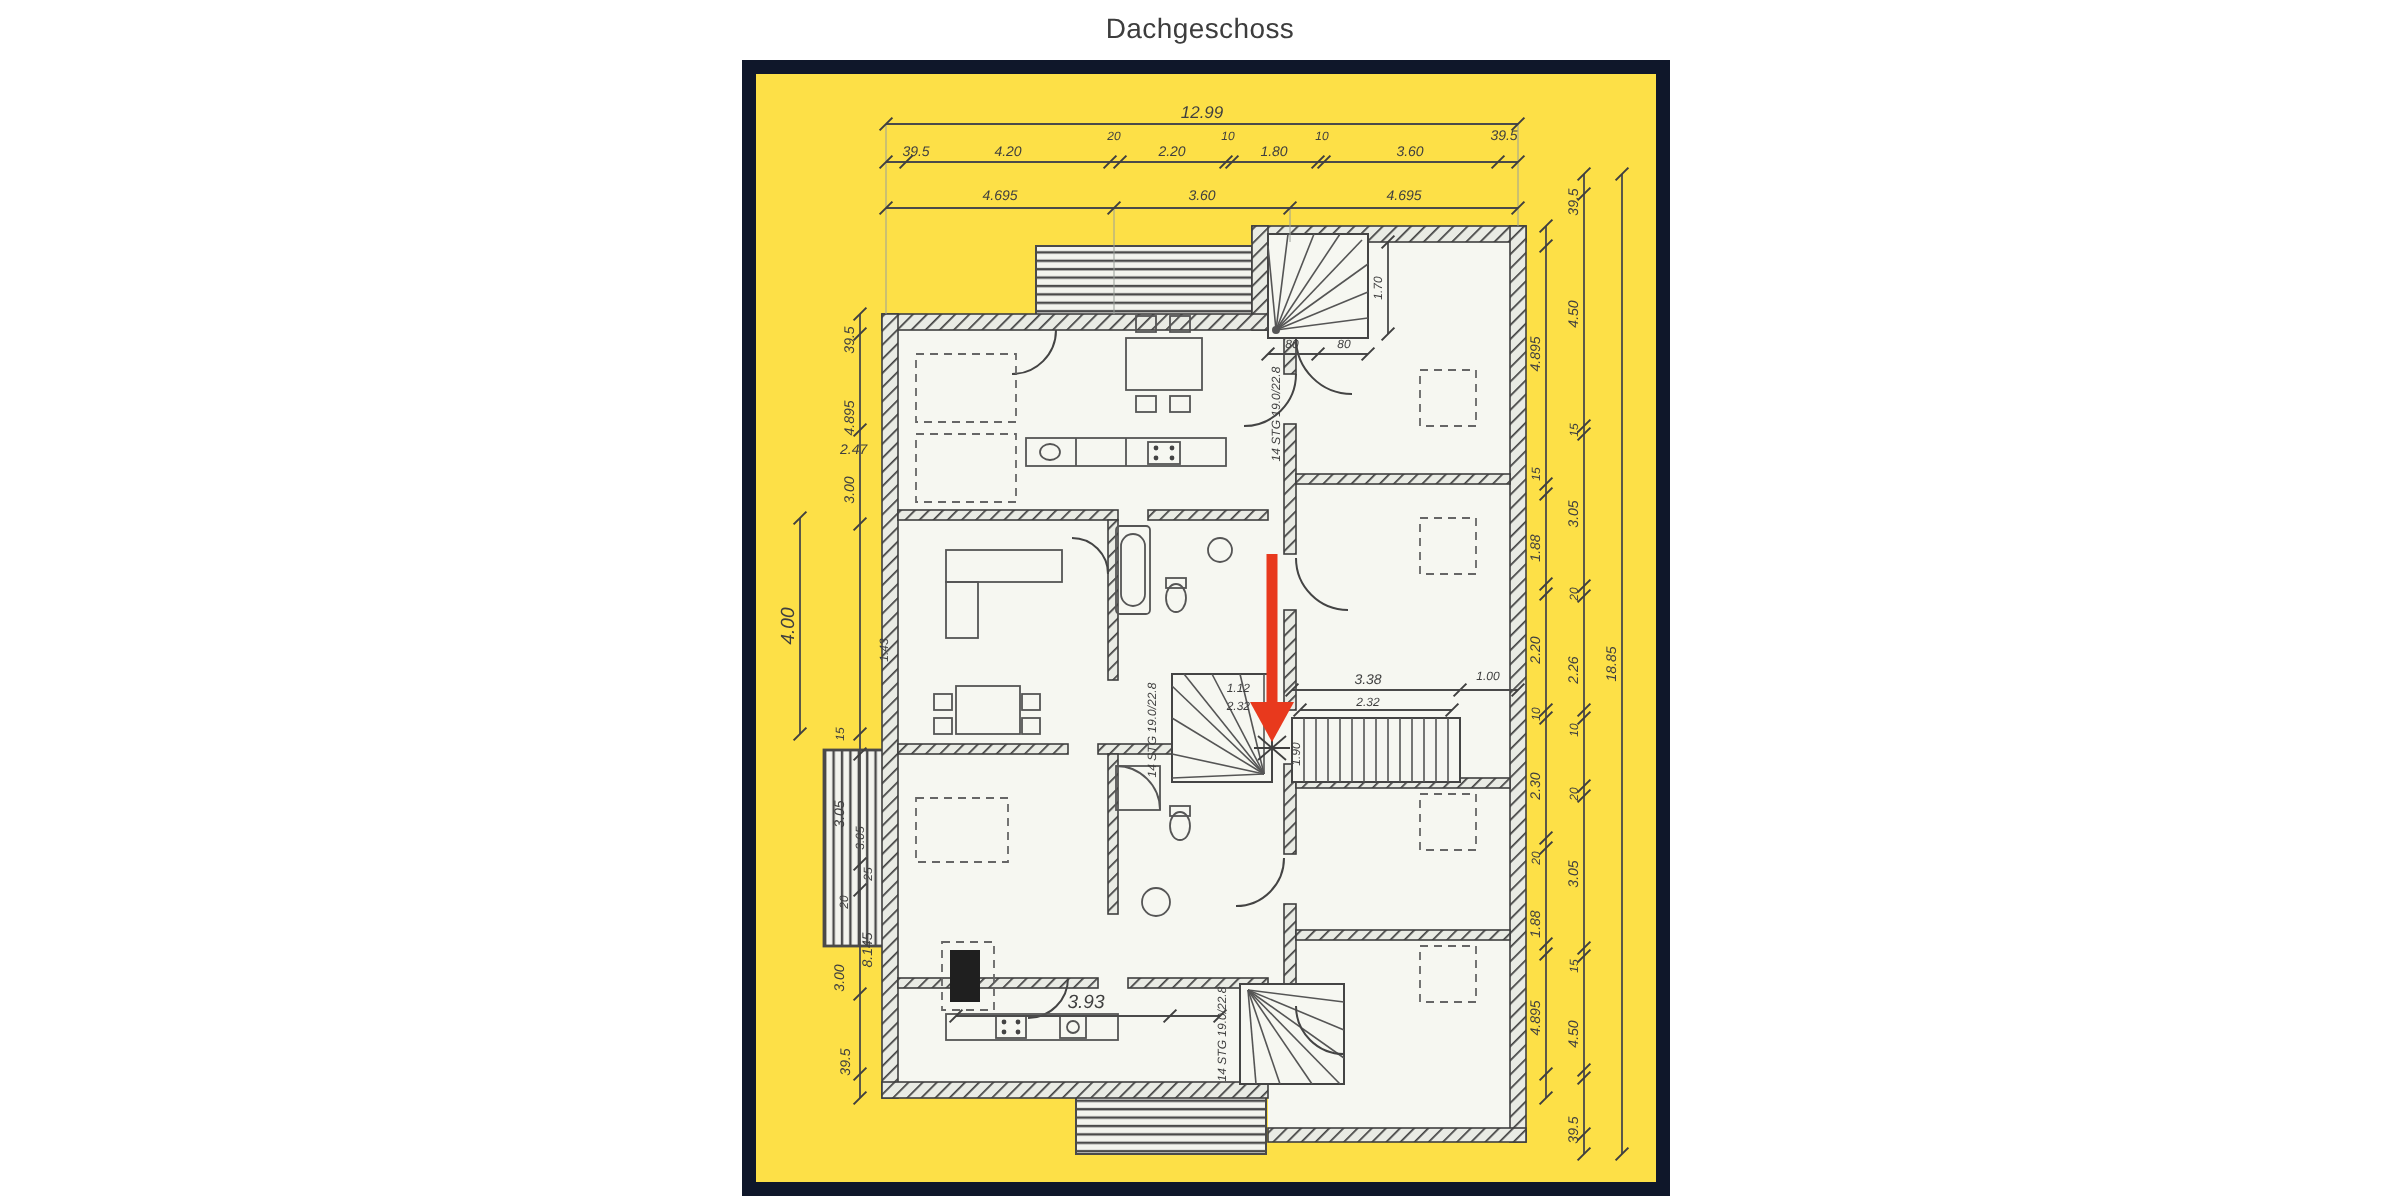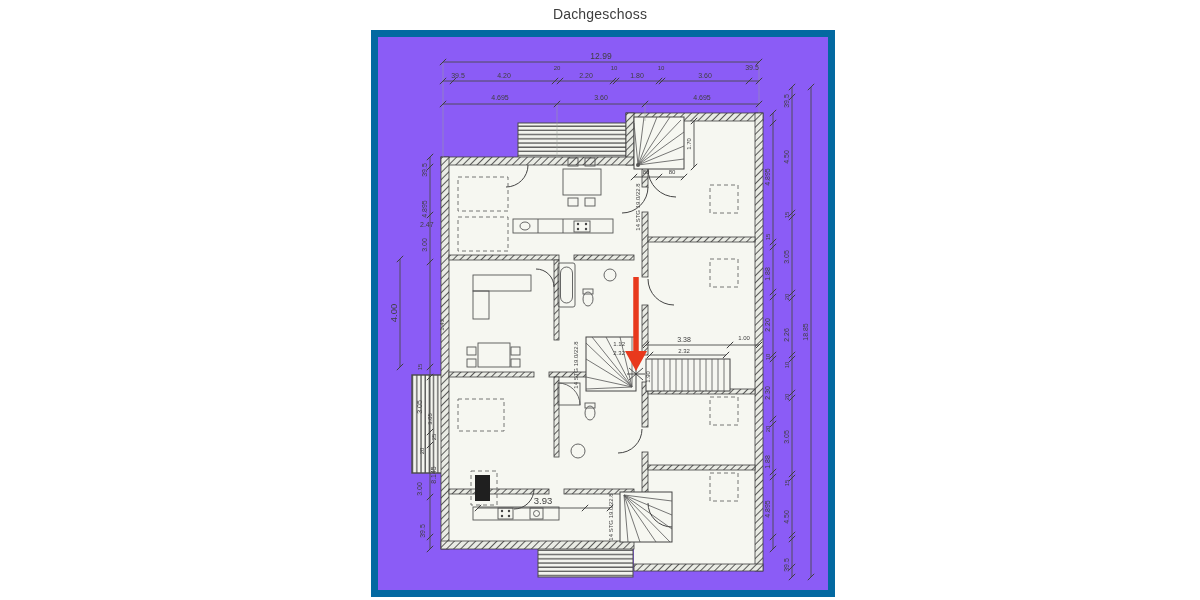--- a/index.html
+++ b/index.html
@@ -6,21 +6,21 @@
   body{
     width:1200px;height:600px;background:#ffffff;position:relative;overflow:hidden;
     font-family:"Liberation Sans", sans-serif;
   }
   .page-title{
     position:absolute;top:6px;left:0;width:1200px;text-align:center;
     font-size:14px;color:#3d3d3d;letter-spacing:.2px;
   }
   .scan{
     position:absolute;left:371px;top:30px;
-    border:7px solid #0369a1;background:#8b5cf6;
+    border:7px solid #0f172a;background:#fde047;font-style:italic;
   }
   svg text{fill:#3f3f3f;font-family:"Liberation Sans",sans-serif;}
   .dimline{stroke:#4a4a4a;stroke-width:0.9;fill:none;}
   .extline{stroke:#9aa09a;stroke-width:0.5;fill:none;}
   .wall{fill:url(#hatch);stroke:#3f3f3f;stroke-width:0.8;}
   .room{fill:#f6f7f1;stroke:none;}
   .furn{stroke:#555;stroke-width:0.9;fill:none;}
   .furnd{stroke:#666;stroke-width:0.9;fill:none;stroke-dasharray:4 3;}
   .door{stroke:#444;stroke-width:1;fill:none;}
   .stair{fill:#f6f7f1;stroke:#444;stroke-width:1;}

